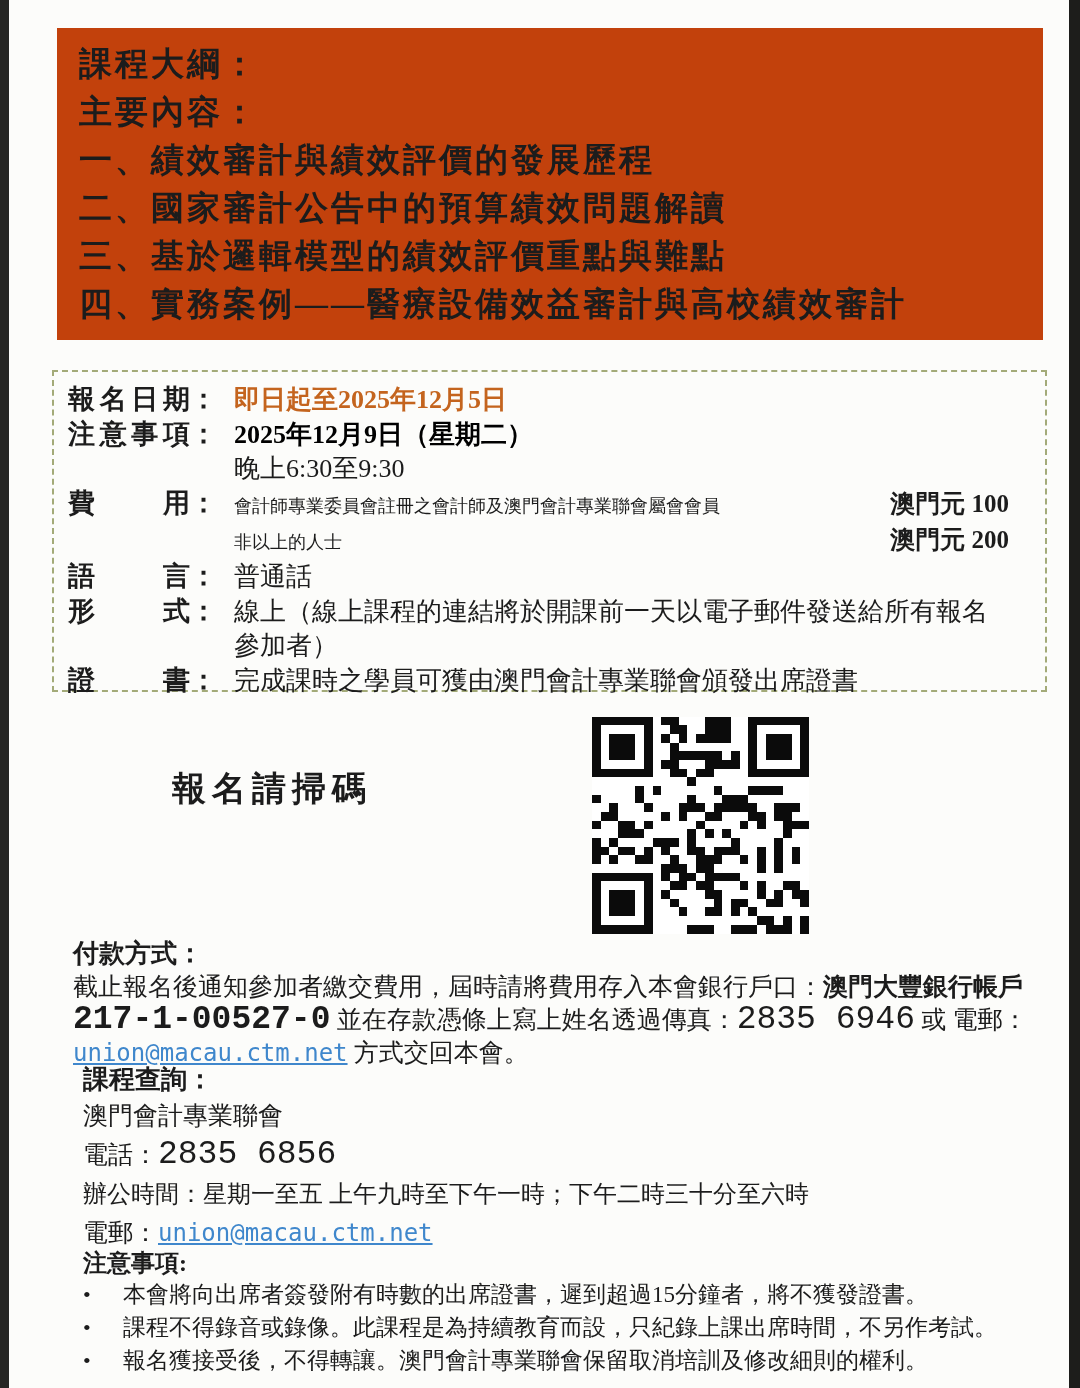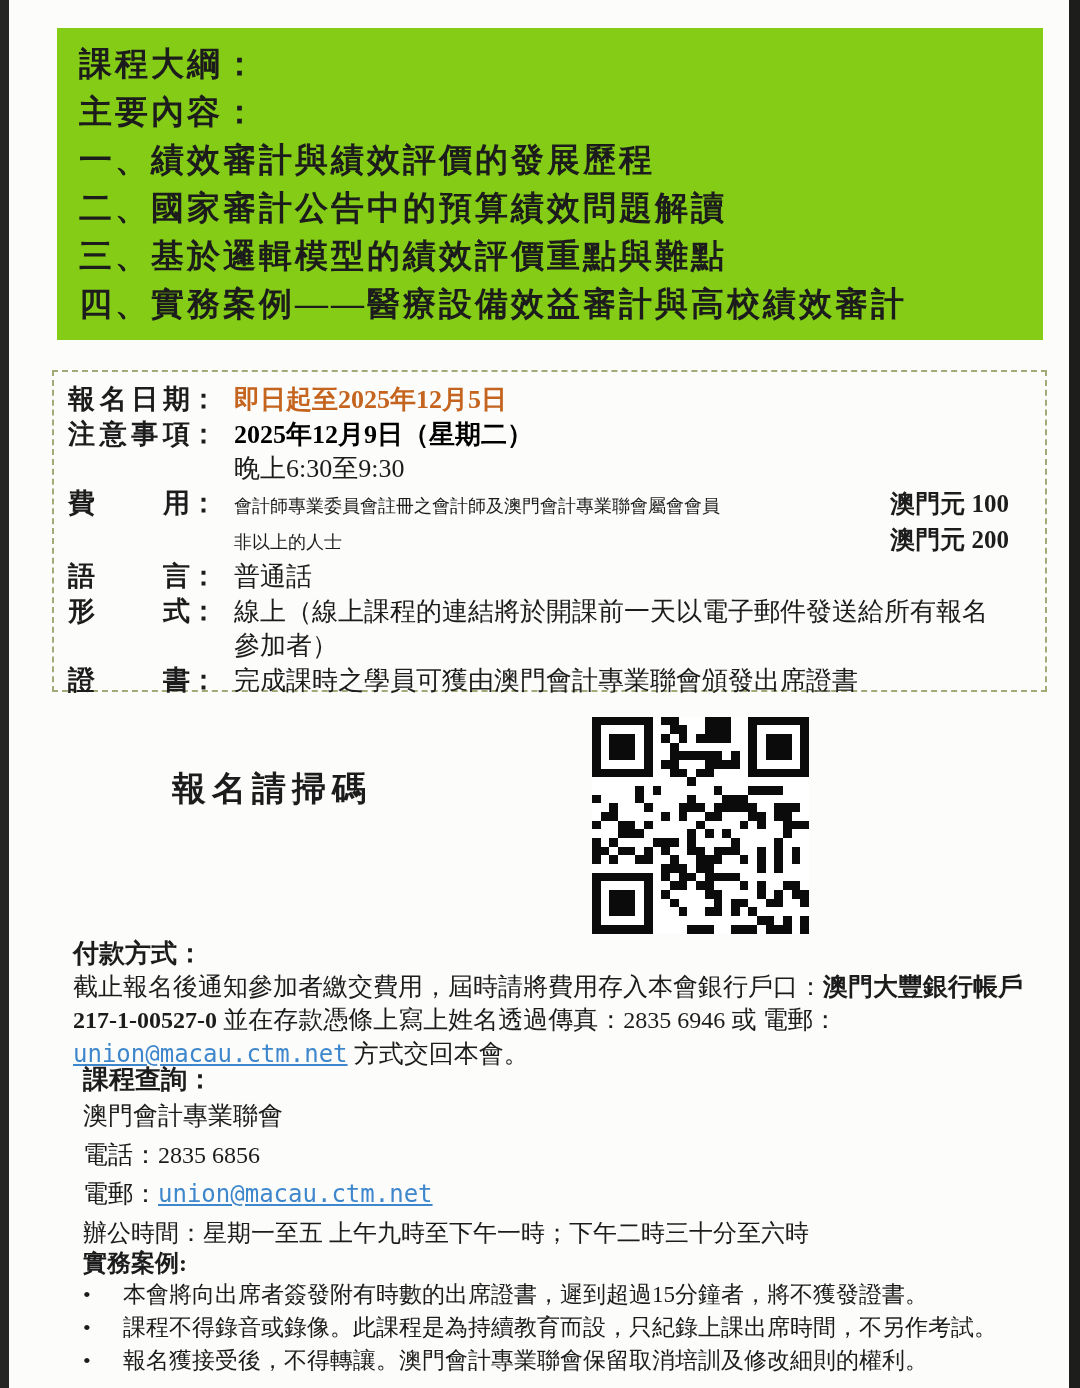--- a/index.html
+++ b/index.html
@@ -9,21 +9,21 @@
     background:#fcfcfa;overflow:hidden;
     font-family:"Liberation Serif","DejaVu Serif",serif;color:#1c1c1c;
   }
   .edge-strip{position:absolute;top:0;height:100%;}
   .edge-strip.left{left:0;width:9px;background:#262624;}
   .edge-strip.right{right:0;width:11px;background:#1d1d1b;}
 
   
   .outline-box{
     position:absolute;left:57px;top:28px;width:986px;height:312px;
-    box-sizing:border-box;background:#84cc16;padding:12px 10px 0 22px;
+    box-sizing:border-box;background:#c2410c;padding:12px 10px 0 22px;
   }
   .outline-line{
     font-size:33px;font-weight:bold;line-height:48px;letter-spacing:3px;
     white-space:nowrap;
   }
 
   
   .info-box{
     position:absolute;left:52px;top:370px;width:995px;height:322px;
     box-sizing:border-box;border:2px dashed #a3aa78;
@@ -47,21 +47,21 @@
   .qr-label{
     position:absolute;left:172px;top:76px;
     font-size:34px;font-weight:bold;letter-spacing:6px;white-space:nowrap;
   }
   .qr-svg{position:absolute;left:592px;top:25px;}
 
   
   .payment{position:absolute;left:73px;top:938px;width:950px;}
   .sec-heading{font-size:26px;font-weight:bold;line-height:32px;}
   .pline{font-size:25px;line-height:33px;white-space:nowrap;}
-  .mono{font-family:Liberation Serif, serif;font-size:24px;}
+  .mono{font-family:Liberation Mono, monospace;font-size:33px;}
   .link{
     color:#3f87cc;text-decoration:underline;cursor:pointer;
     font-family:"DejaVu Sans Mono",monospace;font-size:24px;
   }
 
   
   .inquiry{position:absolute;left:83px;top:1064px;width:950px;}
   .qrow{font-size:25px;line-height:30px;margin-top:5px;white-space:nowrap;}
   .qrow.gap{margin-top:9px;}
   .hours{font-size:24px;}
@@ -335,26 +335,26 @@
     <div class="sec-heading">付款方式：</div>
     <div class="pline"><span>截止報名後通知參加者繳交費用，屆時請將費用存入本會銀行戶口：</span><b>澳門大豐銀行帳戶</b></div>
     <div class="pline"><b class="mono">217-1-00527-0</b><span> 並在存款憑條上寫上姓名透過傳真：</span><span class="mono">2835 6946</span><span> 或 電郵：</span></div>
     <div class="pline"><a class="link">union@macau.ctm.net</a><span> 方式交回本會。</span></div>
   </section>
 
   <section class="inquiry">
     <div class="sec-heading">課程查詢：</div>
     <div class="qrow">澳門會計專業聯會</div>
     <div class="qrow gap"><span>電話：</span><span class="mono">2835 6856</span></div>
+    <div class="qrow gap hours">辦公時間：星期一至五 上午九時至下午一時；下午二時三十分至六時</div>
     <div class="qrow gap"><span>電郵：</span><a class="link">union@macau.ctm.net</a></div>
-    <div class="qrow gap hours">辦公時間：星期一至五 上午九時至下午一時；下午二時三十分至六時</div>
   </section>
 
   <section class="notes">
-    <div class="notes-heading">實務案例:</div>
+    <div class="notes-heading">注意事項:</div>
     <div class="note">
         <span class="bullet">•</span>
         <span>本會將向出席者簽發附有時數的出席證書，遲到超過15分鐘者，將不獲發證書。</span>
       </div>
     <div class="note">
         <span class="bullet">•</span>
         <span>課程不得錄音或錄像。此課程是為持續教育而設，只紀錄上課出席時間，不另作考試。</span>
       </div>
     <div class="note">
         <span class="bullet">•</span>

